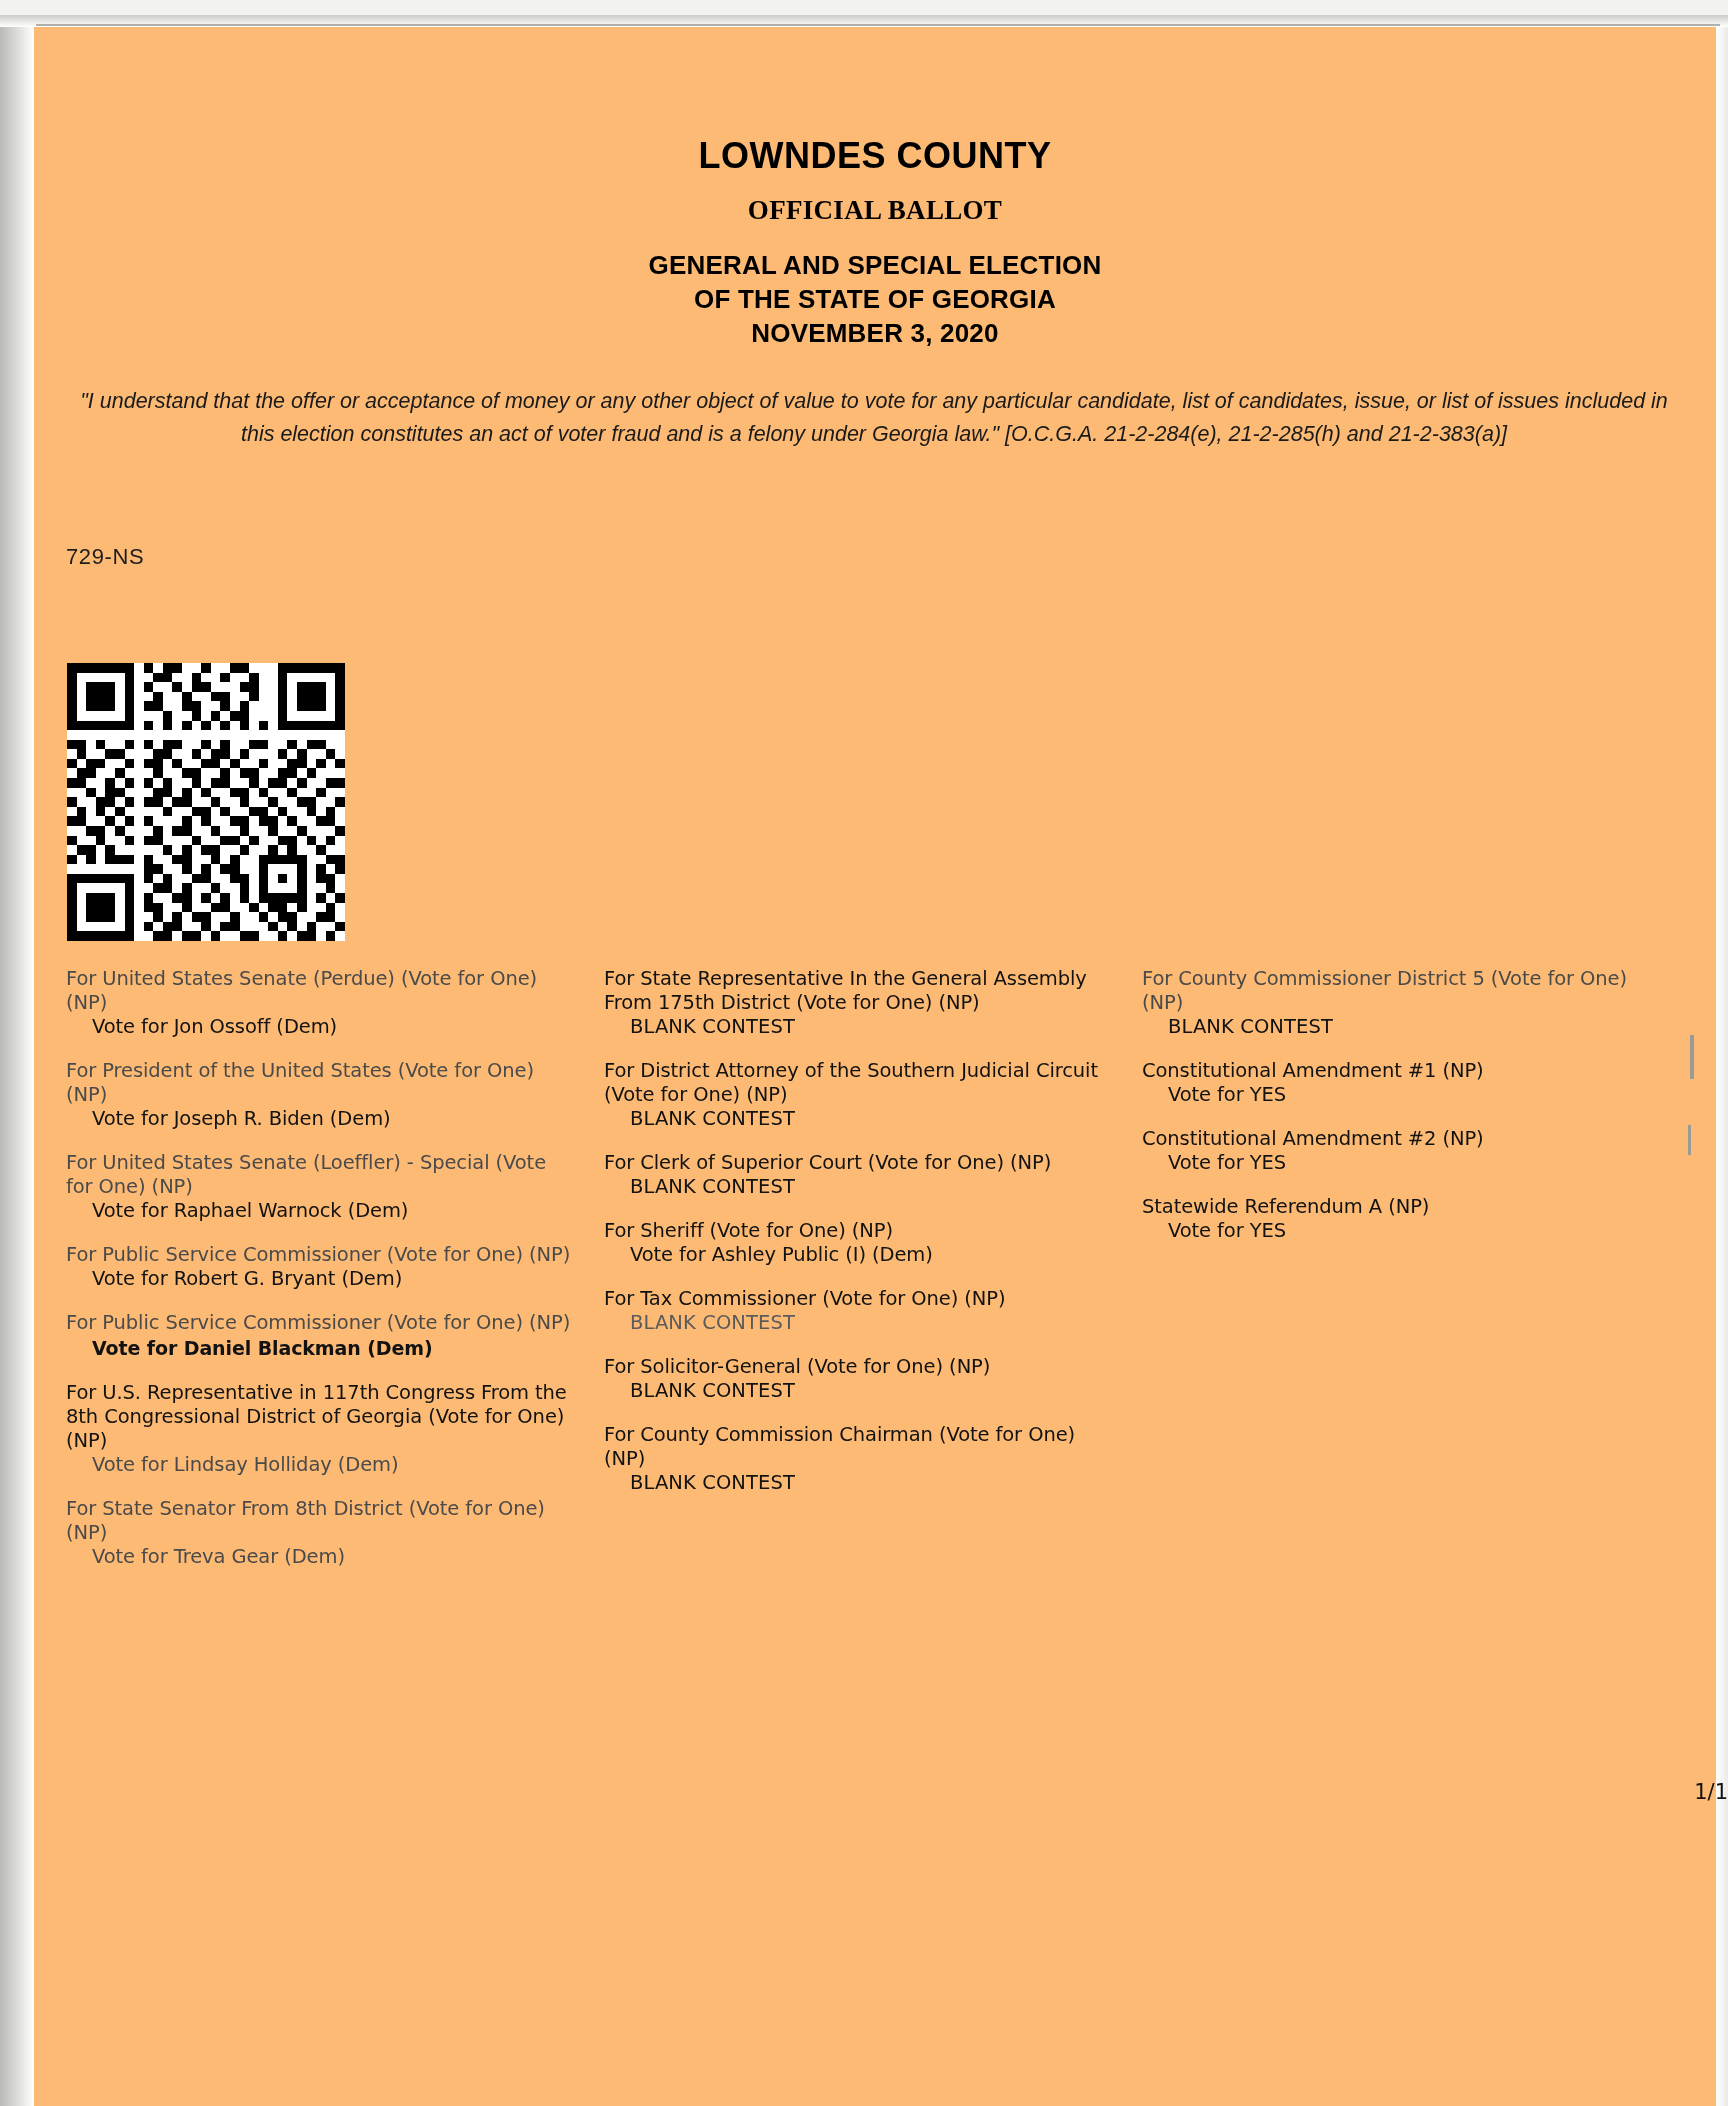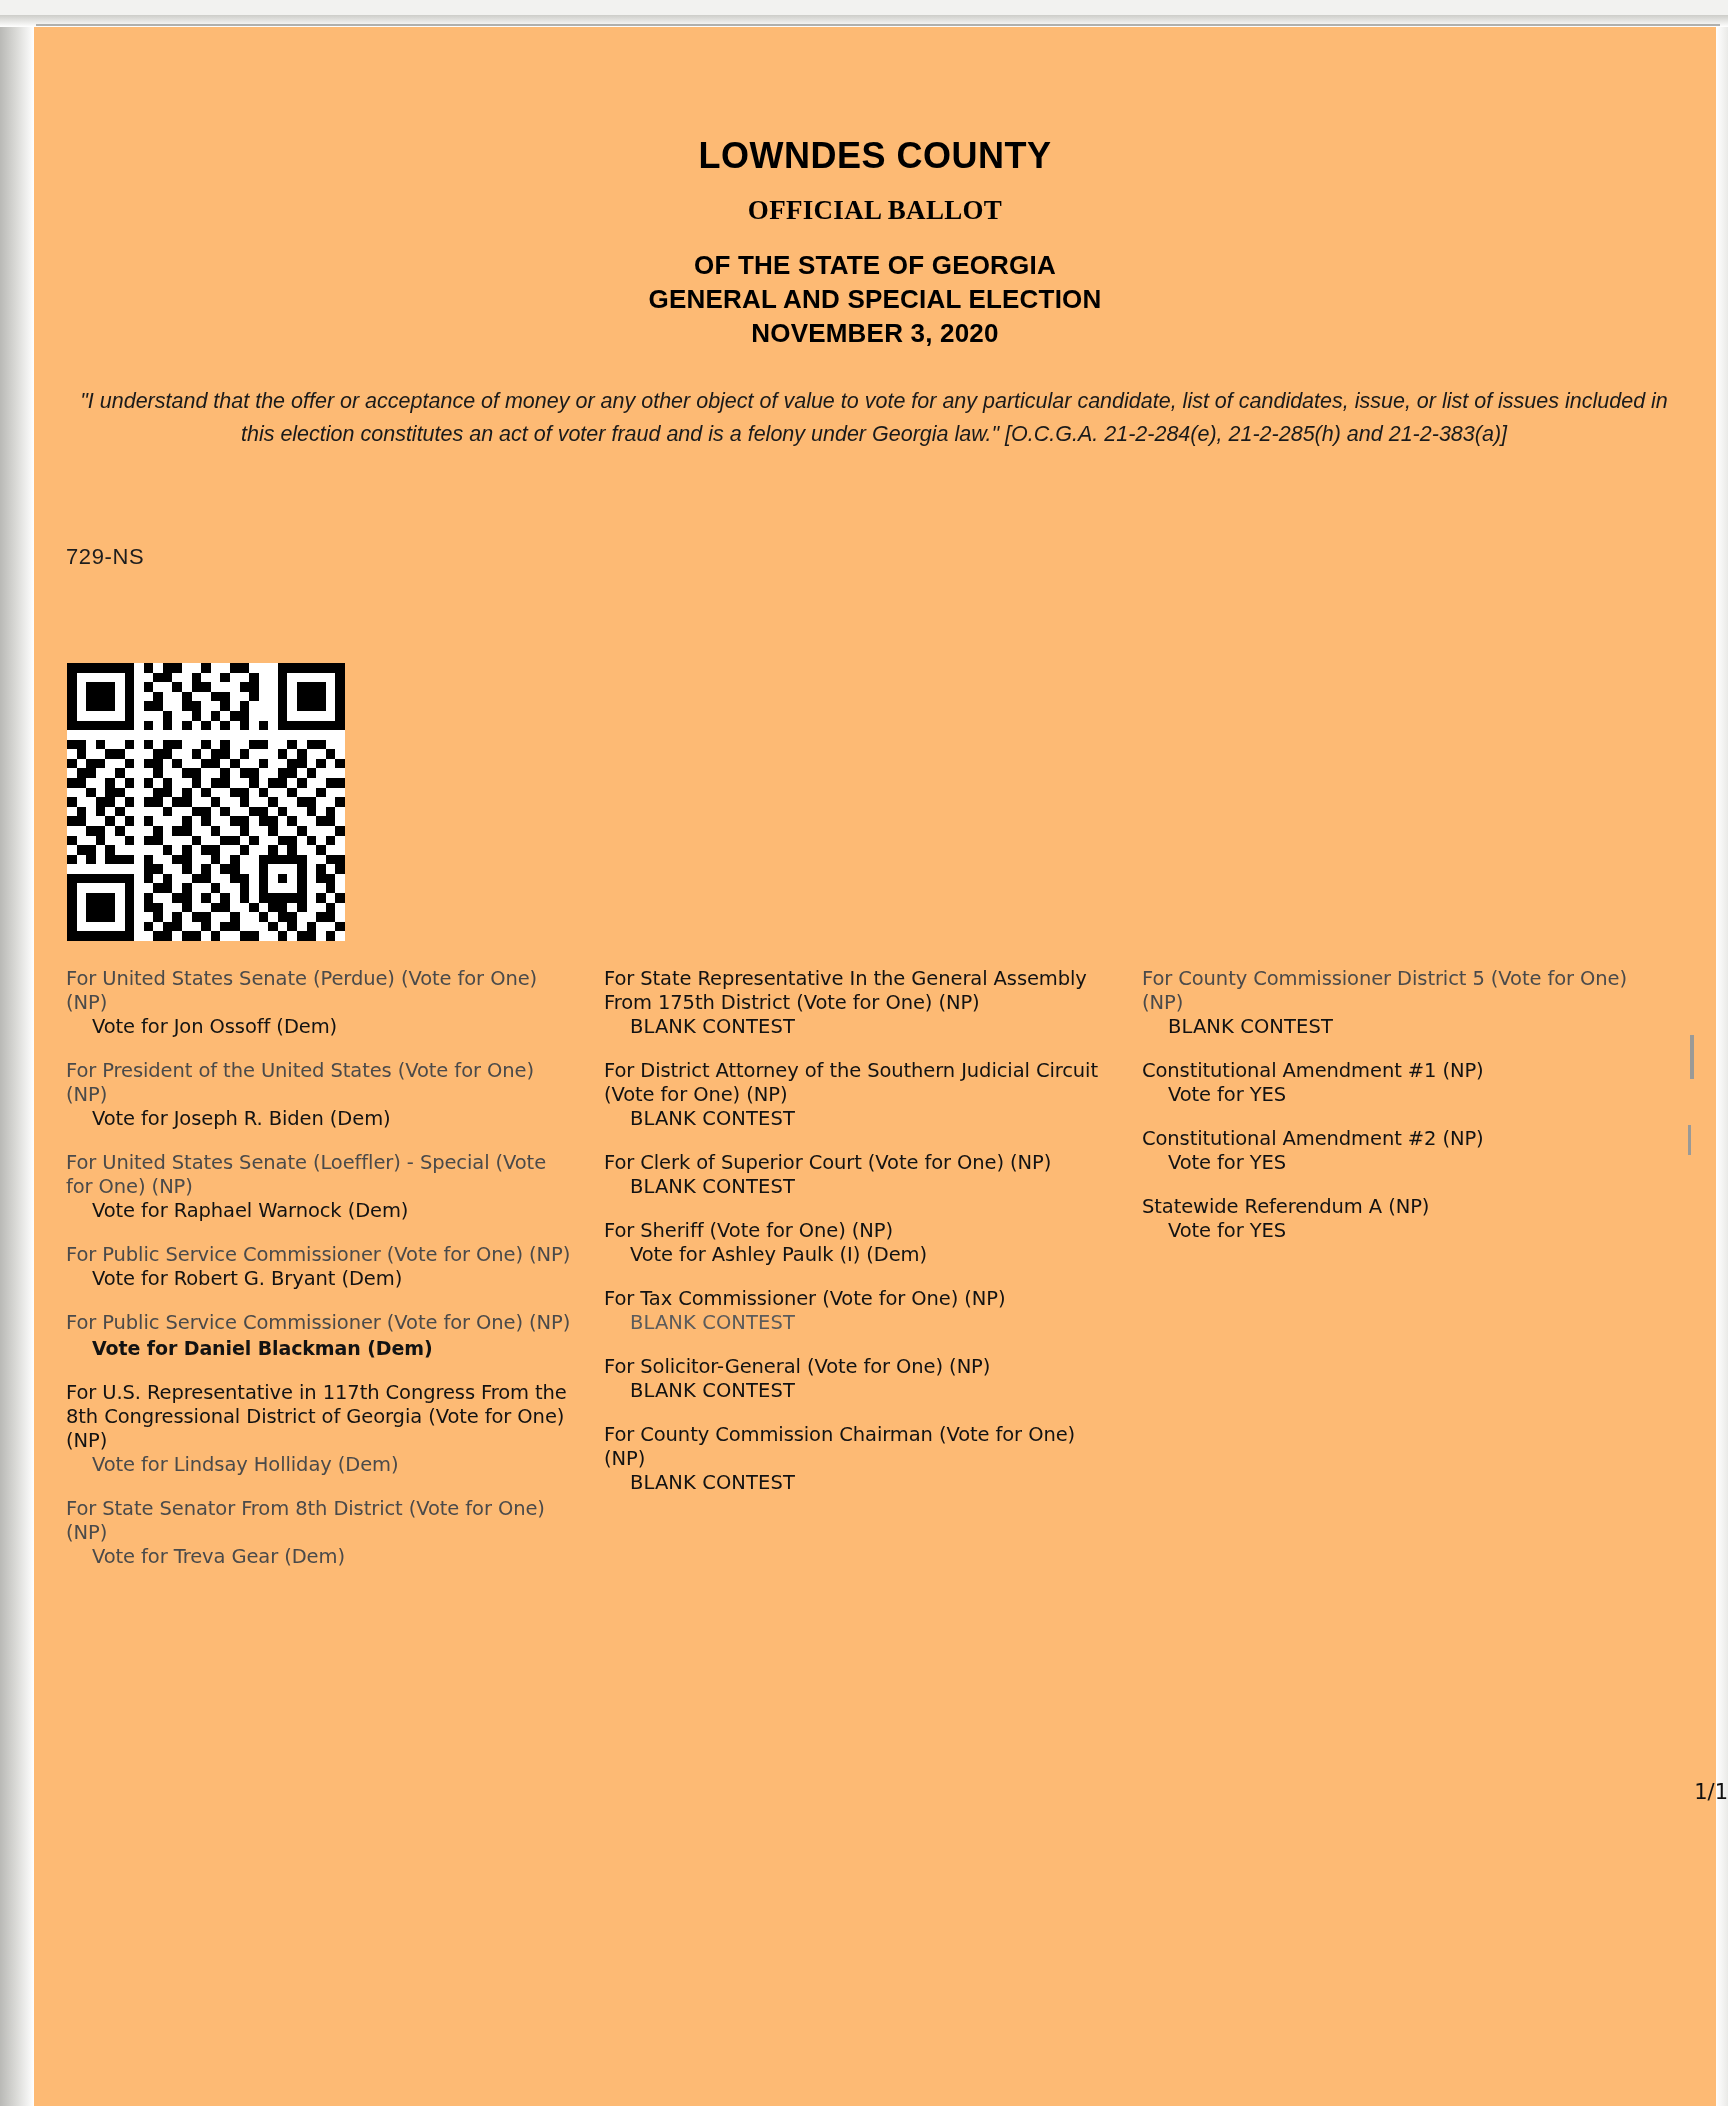--- a/index.html
+++ b/index.html
@@ -180,22 +180,22 @@
   <div class="edge-left"></div>
   <div class="edge-right"></div>
   <div class="edge-top"></div>
   <div class="rule-top"></div>
   <div class="speck" style="left:1690px;top:1020px;width:4px;height:44px;"></div>
   <div class="speck" style="left:1688px;top:1110px;width:3px;height:30px;"></div>
 
   <div class="hdr">
     <div class="county">LOWNDES COUNTY</div>
     <div class="official">OFFICIAL BALLOT</div>
+    <div class="line">GENERAL AND SPECIAL ELECTION</div>
     <div class="line">OF THE STATE OF GEORGIA</div>
-    <div class="line">GENERAL AND SPECIAL ELECTION</div>
     <div class="line">NOVEMBER 3, 2020</div>
   </div>
 
   <div class="oath">"I understand that the offer or acceptance of money or any other object of value to vote for any particular candidate, list of candidates, issue, or list of issues included in this election constitutes an act of voter fraud and is a felony under Georgia law." [O.C.G.A. 21-2-284(e), 21-2-285(h) and 21-2-383(a)]</div>
 
   <div class="ballotid">729-NS</div>
 
   <div class="qr-wrap">
     <svg class="qr" viewBox="0 0 29 29" shape-rendering="crispEdges">
       <rect width="29" height="29" fill="#ffffff"></rect>
@@ -479,21 +479,21 @@
       <div class="contest">
         <div class="contest-title">For District Attorney of the Southern Judicial Circuit  (Vote for One) (NP)</div>
         <div class="blank">BLANK CONTEST</div>
       </div>
       <div class="contest">
         <div class="contest-title">For Clerk of Superior Court  (Vote for One) (NP)</div>
         <div class="blank">BLANK CONTEST</div>
       </div>
       <div class="contest">
         <div class="contest-title">For Sheriff  (Vote for One) (NP)</div>
-        <div class="choice">Vote for Ashley Paulk (I) (Dem)</div>
+        <div class="choice">Vote for Ashley Public (I) (Dem)</div>
       </div>
       <div class="contest">
         <div class="contest-title">For Tax Commissioner  (Vote for One) (NP)</div>
         <div class="blank faded2">BLANK CONTEST</div>
       </div>
       <div class="contest">
         <div class="contest-title">For Solicitor-General  (Vote for One) (NP)</div>
         <div class="blank">BLANK CONTEST</div>
       </div>
       <div class="contest">

